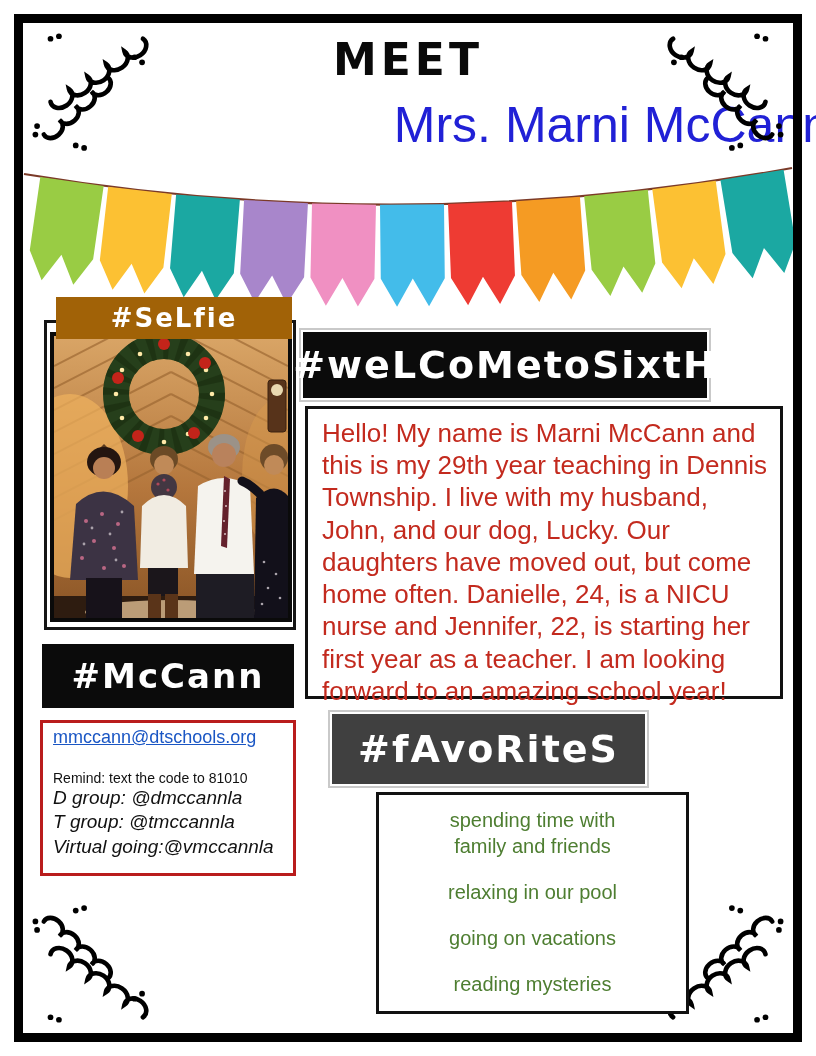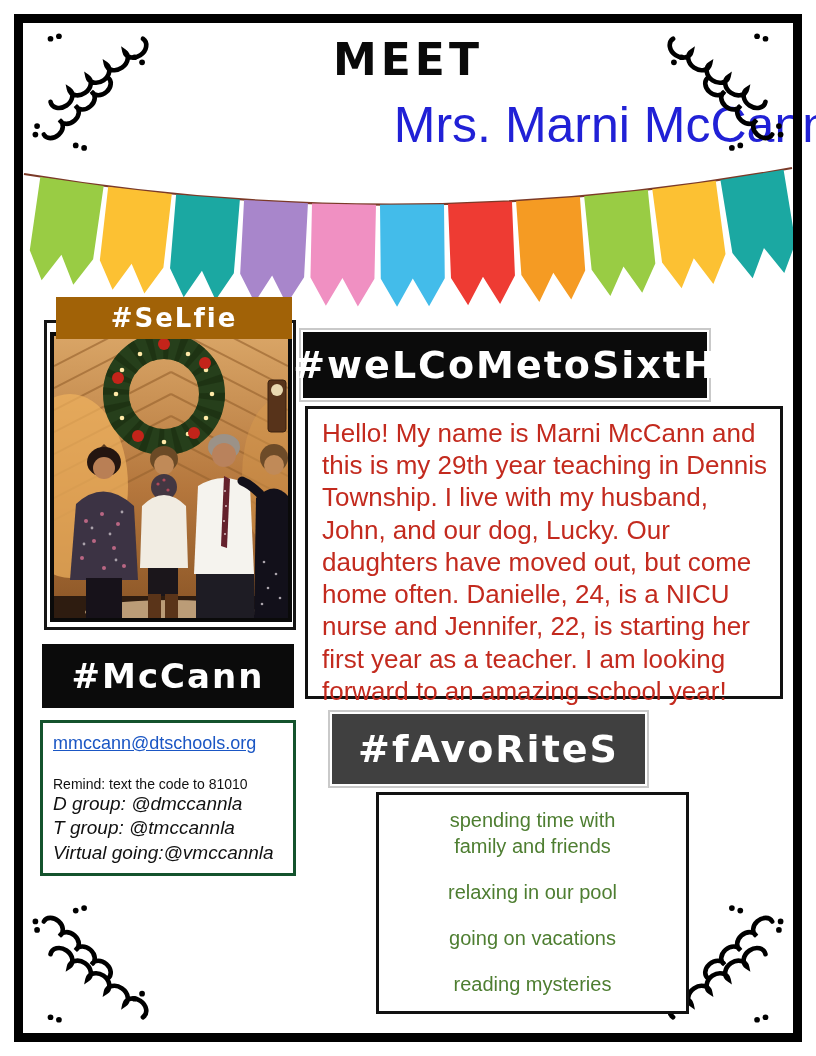--- a/index.html
+++ b/index.html
@@ -51,22 +51,22 @@
   }
   .photo svg{display:block;}
 
   .red-box{
     position:absolute;left:305px;top:406px;width:478px;height:293px;
     border:3px solid #111;box-sizing:border-box;background:#fff;z-index:3;
     padding:8px 10px 0 14px;font-size:26px;line-height:1.24;z-index:5;
   }
   .contact-box{
     position:absolute;left:40px;top:720px;width:256px;height:156px;
-    border:3px solid #14532d;box-sizing:border-box;background:#fff;z-index:5;
-    padding:10px 6px 0 10px;
+    border:3px solid #b91c1c;box-sizing:border-box;background:#fff;z-index:5;
+    padding:4px 6px 0 10px;
   }
   .email-link{font-size:18px;color:#1a56c4;text-decoration:underline;cursor:pointer;}
   .remind-line{font-size:14px;color:#111;margin-top:22px;}
   .group-line{font-size:19px;color:#111;line-height:1.28;font-style:italic;}
   .fav-box{
     position:absolute;left:332px;top:792px;width:313px;height:222px;
     border:3px solid #111;box-sizing:border-box;background:#fff;z-index:5;
     display:flex;flex-direction:column;justify-content:space-between;
     padding:12px 8px 14px 8px;
     margin-left:44px;

